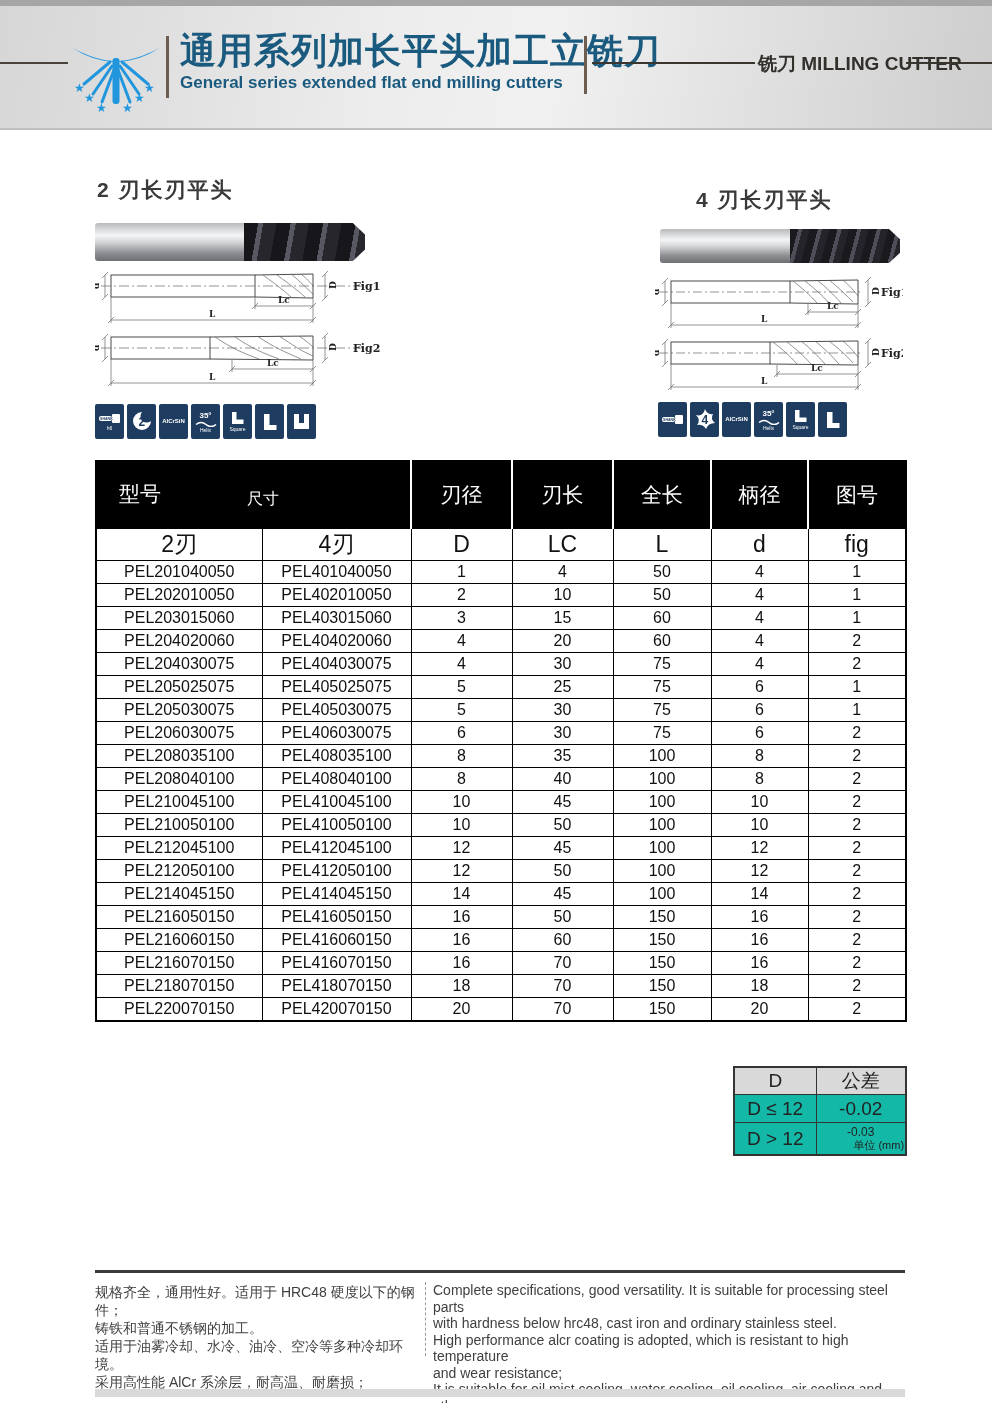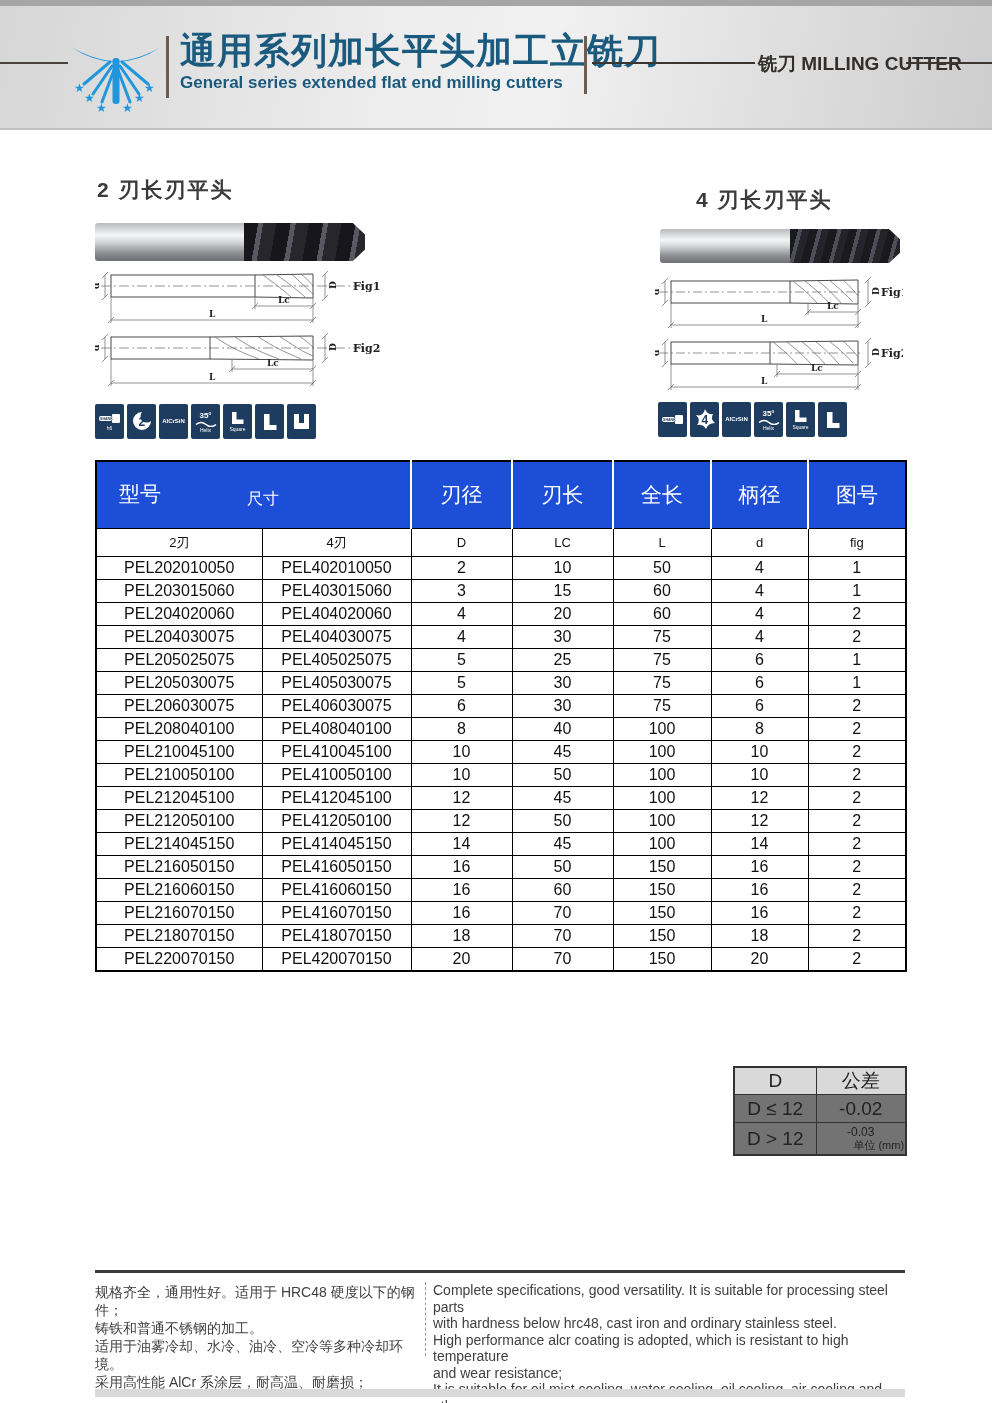--- a/index.html
+++ b/index.html
@@ -58,36 +58,36 @@
     display:flex;flex-direction:column;align-items:center;justify-content:center;color:#fff;overflow:hidden;}
   .badge .t8{font-size:8px;font-weight:bold;line-height:9px;}
   .badge .t6{font-size:6px;font-weight:bold;line-height:7px;letter-spacing:0;}
   .badge .t5{font-size:5px;line-height:6px;}
   .badge .num{font-size:12px;font-weight:bold;fill:#1e3c5f;}
 
   
   .spec-wrap{position:absolute;left:95px;top:460px;}
   table.spec{border-collapse:collapse;table-layout:fixed;width:810px;border:2px solid #000;}
   table.spec th,table.spec td{border:1px solid #000;text-align:center;padding:0;overflow:hidden;white-space:nowrap;}
-  tr.mainhead th{background:#1d4ed8;color:#fff;height:66px;font-size:21px;font-weight:normal;}
+  tr.mainhead th{background:#000000;color:#fff;height:66px;font-size:21px;font-weight:normal;}
   tr.mainhead th.sep{border-left:2px solid #fff;}
   th.diagcell{position:relative;
     background-image:linear-gradient(to top right,transparent calc(50% - 1.4px),#fff calc(50% - 0.4px),#fff calc(50% + 0.4px),transparent calc(50% + 1.4px));
     background-color:#1d5a7a;}
   th.diagcell .lab-model{position:absolute;left:22px;top:18px;font-size:21px;}
   th.diagcell .lab-size{position:absolute;left:150px;top:27px;font-size:16px;}
-  tr.subhead td{height:27px;font-size:13px;color:#111;background:#fff;}
+  tr.subhead td{height:27px;font-size:23px;color:#111;background:#fff;}
   table.spec tbody td{height:22px;font-size:16px;color:#111;background:#fff;line-height:22px;}
 
   
   .tol-wrap{position:absolute;left:733px;top:1066px;}
   table.tol{border-collapse:collapse;table-layout:fixed;width:172px;border:2px solid #333;}
   table.tol th,table.tol td{border:1.5px solid #333;text-align:center;padding:0;}
   table.tol th{background:#d9d9d9;height:26px;font-size:19px;font-weight:normal;color:#222;}
-  table.tol td{height:27px;font-size:19px;color:#222;background:#737373;}
+  table.tol td{height:27px;font-size:19px;color:#222;background:#14b8a6;}
   table.tol td.small-cell{font-size:12px;line-height:13px;height:31px;}
   .unit-line{font-size:11px;padding-left:36px;}
 
   
   .foot-rule{position:absolute;left:95px;top:1270px;width:810px;height:3px;background:#3b3b3b;}
   .foot-cn{position:absolute;left:95px;top:1283px;width:326px;font-size:14px;line-height:18px;color:#3f3f3f;}
   .foot-dash{position:absolute;left:425px;top:1282px;height:74px;border-left:1px dashed #9a9a9a;}
   .foot-en{position:absolute;left:433px;top:1282px;width:475px;font-size:14px;line-height:16.5px;color:#3f3f3f;}
   .bottom-bar{position:absolute;left:95px;top:1389px;width:810px;height:8px;background:#d9d9d9;}
 </style>
@@ -363,20 +363,29 @@
           <td>4刃</td>
           <td>D</td>
           <td>LC</td>
           <td>L</td>
           <td>d</td>
           <td>fig</td>
         </tr>
       </thead>
       <tbody>
           <tr>
+            <td>PEL201040050</td>
+            <td>PEL401040050</td>
+            <td>1</td>
+            <td>4</td>
+            <td>50</td>
+            <td>4</td>
+            <td>1</td>
+          </tr>
+          <tr>
             <td>PEL202010050</td>
             <td>PEL402010050</td>
             <td>2</td>
             <td>10</td>
             <td>50</td>
             <td>4</td>
             <td>1</td>
           </tr>
           <tr>
             <td>PEL203015060</td>
@@ -423,20 +432,29 @@
             <td>6</td>
             <td>1</td>
           </tr>
           <tr>
             <td>PEL206030075</td>
             <td>PEL406030075</td>
             <td>6</td>
             <td>30</td>
             <td>75</td>
             <td>6</td>
+            <td>2</td>
+          </tr>
+          <tr>
+            <td>PEL208035100</td>
+            <td>PEL408035100</td>
+            <td>8</td>
+            <td>35</td>
+            <td>100</td>
+            <td>8</td>
             <td>2</td>
           </tr>
           <tr>
             <td>PEL208040100</td>
             <td>PEL408040100</td>
             <td>8</td>
             <td>40</td>
             <td>100</td>
             <td>8</td>
             <td>2</td>

